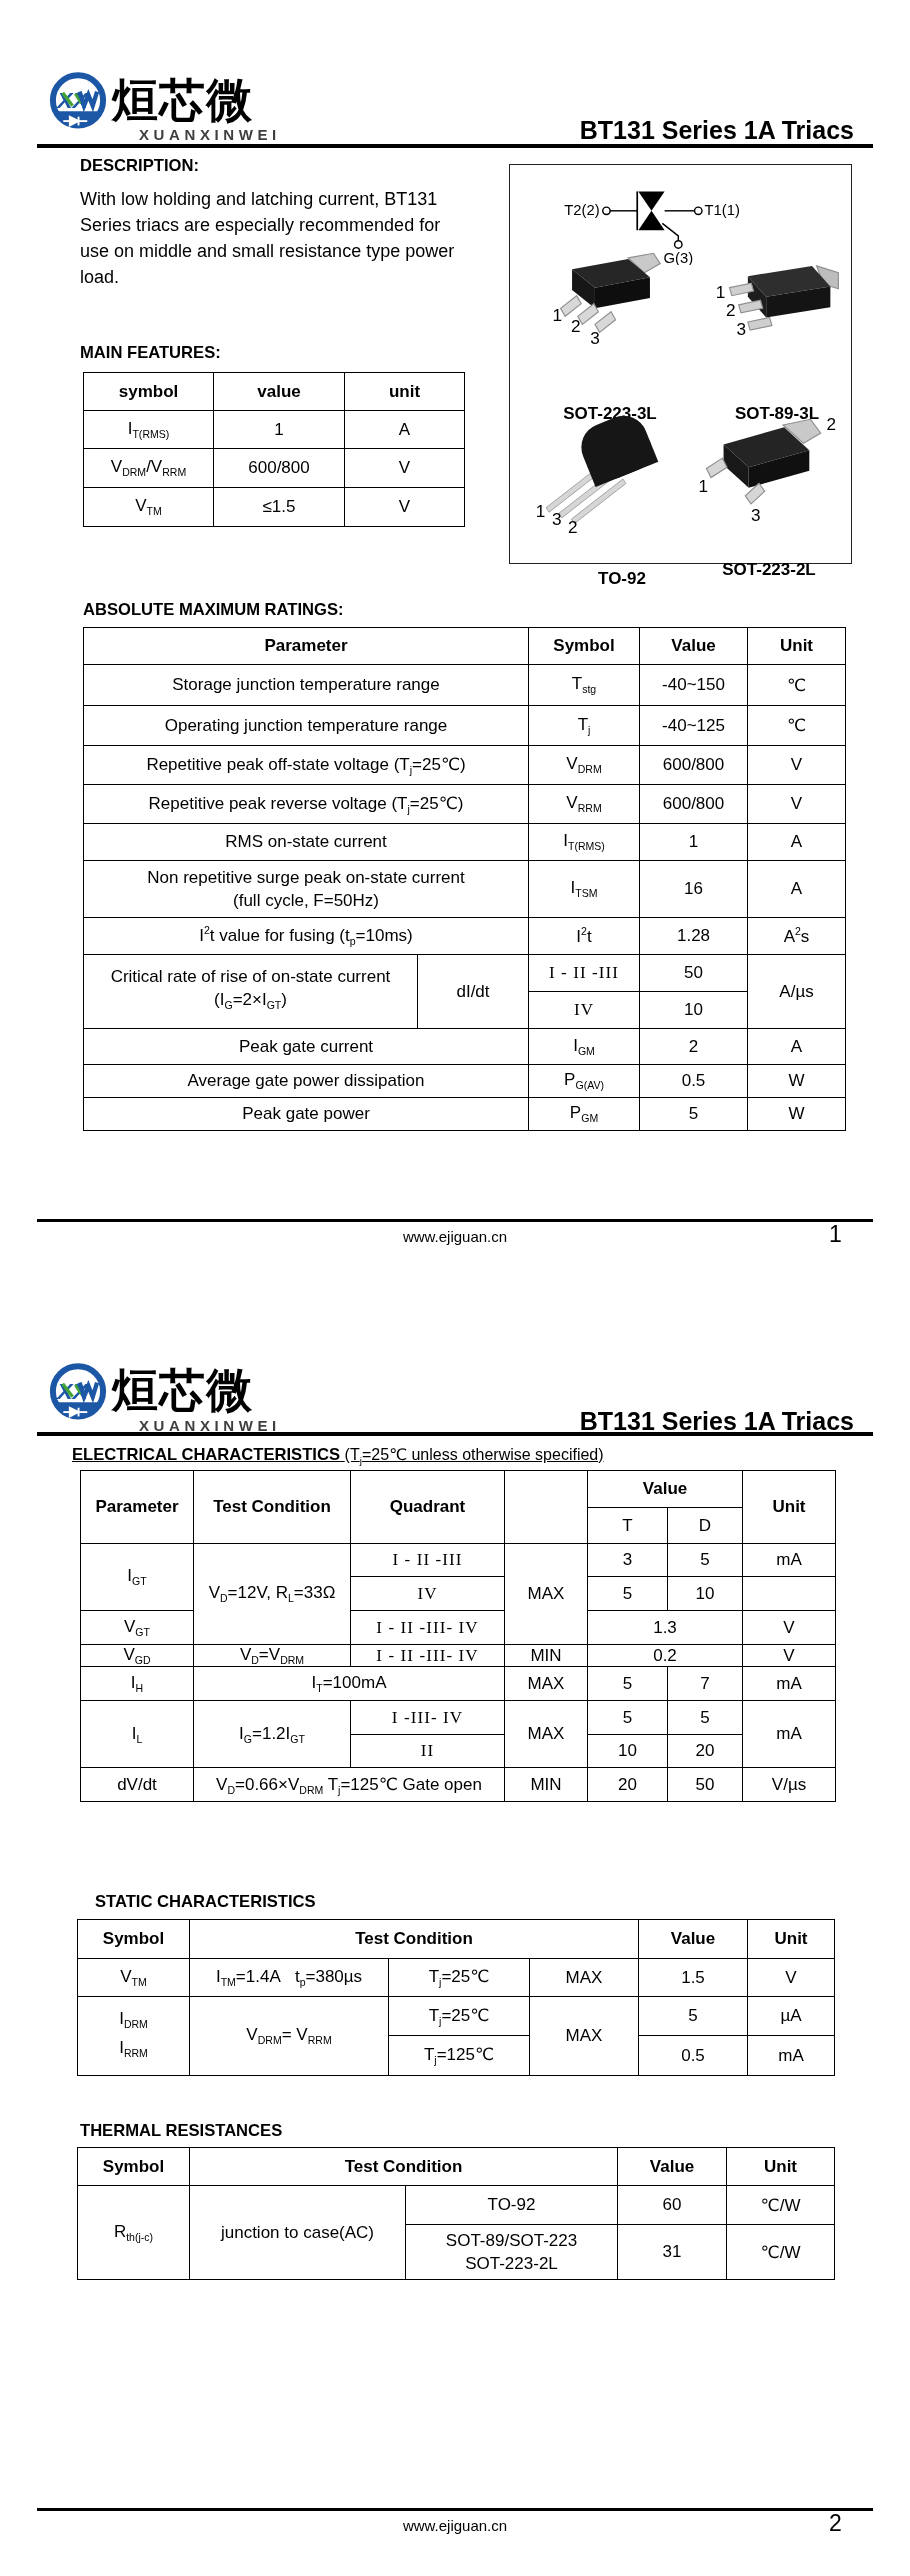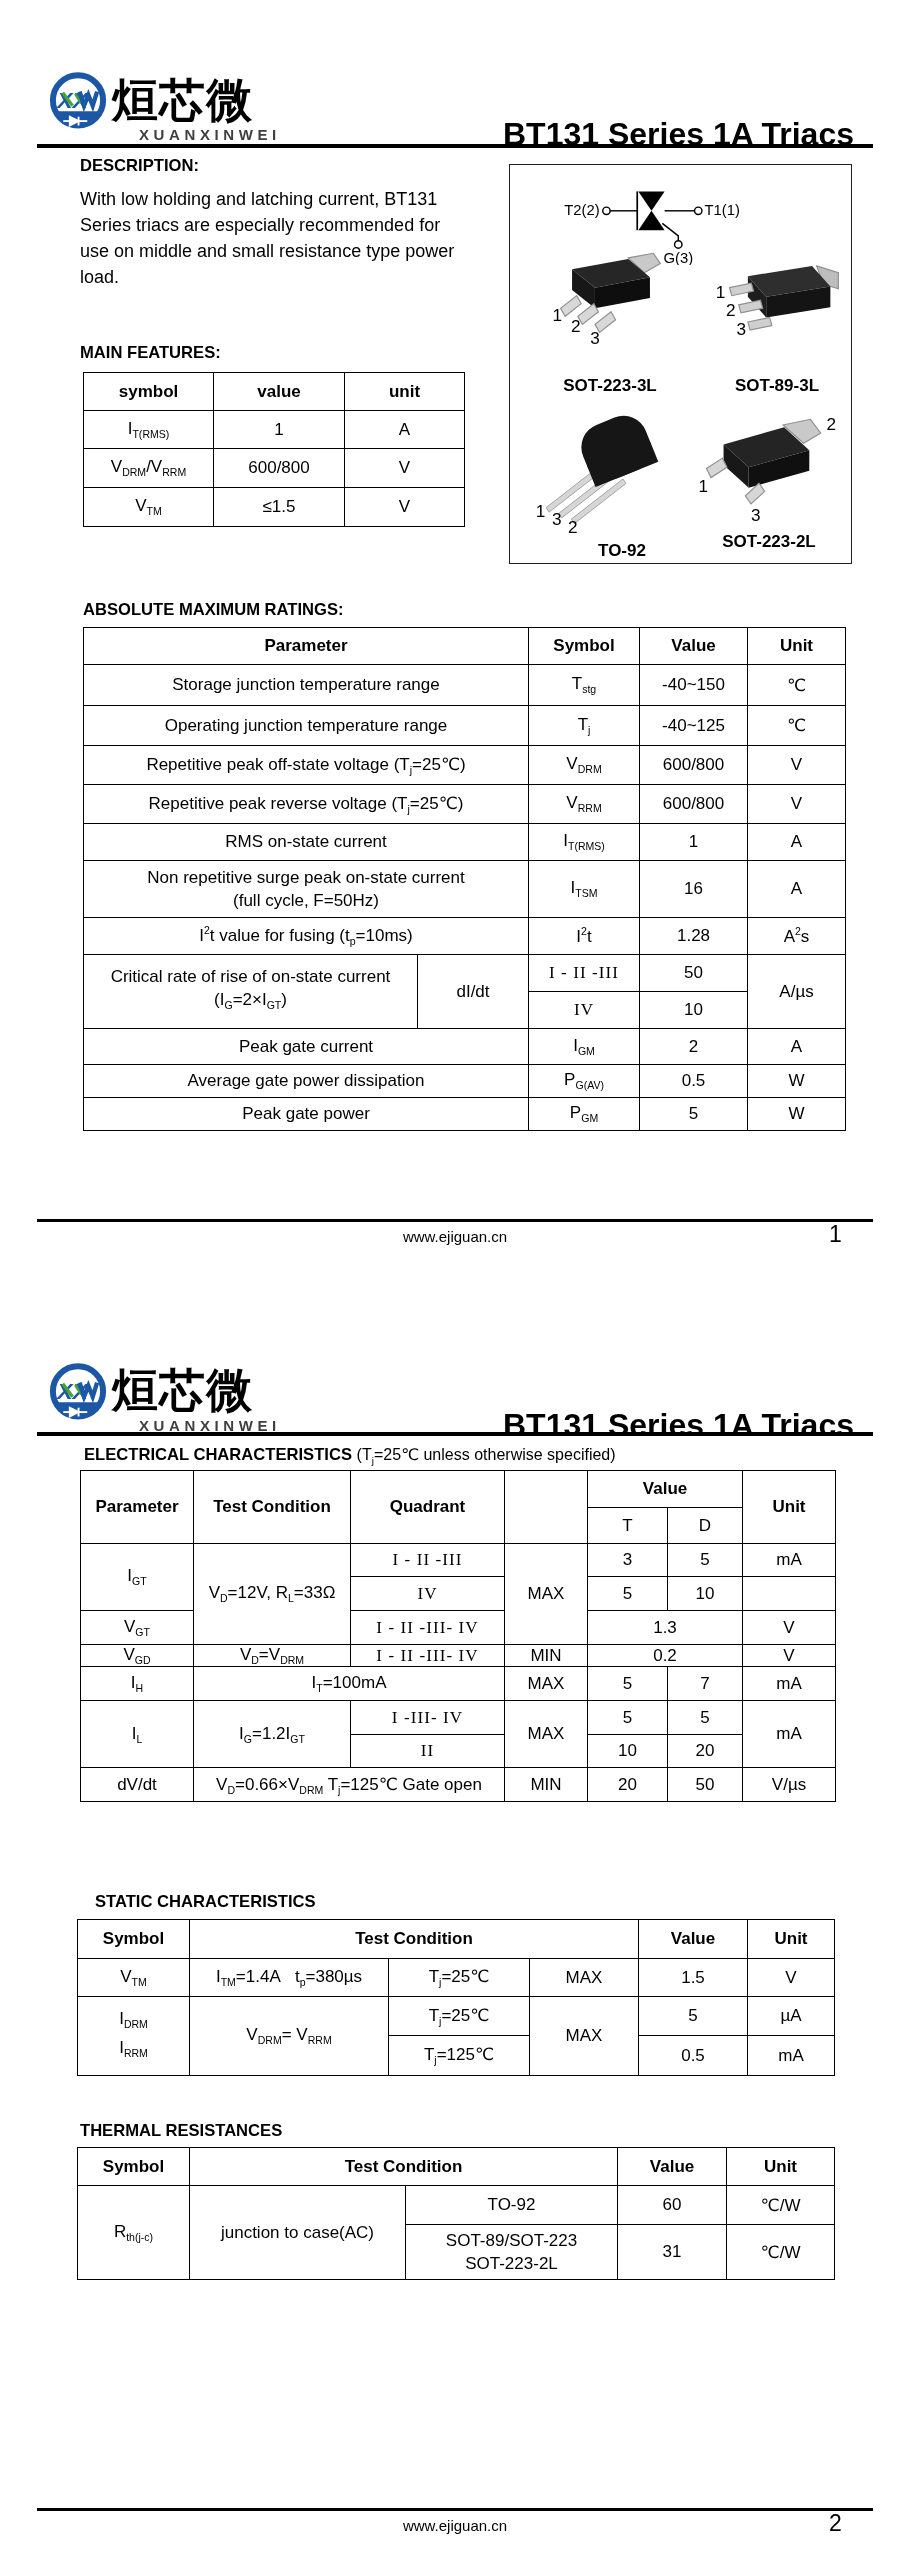--- a/index.html
+++ b/index.html
@@ -2,36 +2,36 @@
 <html style="font-size:9.2px"><head>
 <meta charset="utf-8">
 <style>
   html,body{margin:0;padding:0;background:#fff;}
   body{width:910px;font-family:"Liberation Sans","DejaVu Sans",sans-serif;color:#000;}
   .page{position:relative;width:910px;height:1288px;background:#fff;overflow:hidden;}
   .abs{position:absolute;}
   
   .logo-cn{position:absolute;left:112px;top:77px;font-size:46px;font-weight:900;line-height:1;letter-spacing:1.1px;white-space:nowrap;}
   .logo-en{position:absolute;left:115px;top:126px;font-size:15px;font-weight:700;letter-spacing:4.6px;color:#3f3f3f;white-space:nowrap;margin-left:24px;}
-  .doc-title{position:absolute;right:56px;top:116px;font-size:32px;font-weight:bold;white-space:nowrap;}
+  .doc-title{position:absolute;right:56px;top:116px;font-size:25px;font-weight:bold;white-space:nowrap;}
   .head-rule{position:absolute;left:37px;width:836px;height:4px;background:#000;top:144px;}
   .sec-h{position:absolute;font-size:16.6px;font-weight:bold;white-space:nowrap;}
   .desc-lines{position:absolute;left:80px;top:186px;font-size:18px;line-height:26px;white-space:nowrap;}
   
   table.dtable{border-collapse:collapse;table-layout:fixed;position:absolute;border:1.7px solid #000;background:#fff;}
   table.dtable td{border:1.1px solid #000;text-align:center;vertical-align:middle;font-size:17px;padding:0;overflow:hidden;}
   td.hdr{font-weight:bold;}
   tr.hdr-row td{border-bottom-width:1.7px;}
   td.param{text-align:left;padding-left:8.6px;font-size:16.6px;}
   td.quad{font-family:"Liberation Serif","DejaVu Serif",serif;letter-spacing:1.1px;}
   sub,sup{font-size:0.62em;letter-spacing:0;}
   .two-line{line-height:23px;}
   
   .pkg-box{position:absolute;left:509px;top:164px;width:341px;height:398px;border:1.1px solid #222;background:#fff;}
-  .pkg-label{position:absolute;text-align:center;font-size:17px;font-weight:bold;}
+  .pkg-label{position:absolute;text-align:center;font-size:17px;font-weight:bold;margin-top:28px;}
   
   .foot-rule{position:absolute;left:37px;width:836px;height:3.4px;background:#000;top:1219px;}
   .foot-url{position:absolute;left:0;top:1228px;width:910px;text-align:center;font-size:15px;}
   .foot-page{position:absolute;right:63px;top:1221px;width:23px;text-align:center;font-size:23px;}
   svg text{font-family:"Liberation Sans","DejaVu Sans",sans-serif;}
 </style>
 </head>
 <body>
 
 <div class="page">
@@ -285,21 +285,21 @@
         <line x1="56" y1="82" x2="56" y2="98"></line>
         <line x1="56" y1="90" x2="72" y2="90"></line>
       </g>
     </svg>
   </div>
   <div class="logo-cn" style="top:79px;">烜芯微</div>
   <div class="logo-en" style="top:129px;">XUANXINWEI</div>
   <div class="doc-title" style="top:119px;">BT131 Series 1A Triacs</div>
   <div class="head-rule"></div>
 
-  <div class="sec-h" style="left:84px;top:157px;">
+  <div class="sec-h" style="left:72px;top:157px;text-decoration:underline;">
     <span>ELECTRICAL CHARACTERISTICS</span>
     <span style="font-weight:normal;font-size:16px;">(T<sub>j</sub>=25℃  unless otherwise specified)</span>
   </div>
   <table class="dtable" style="left:80px;top:182px;width:754px;">
     <colgroup>
         <col style="width:113px">
         <col style="width:157px">
         <col style="width:154px">
         <col style="width:83px">
         <col style="width:80px">

